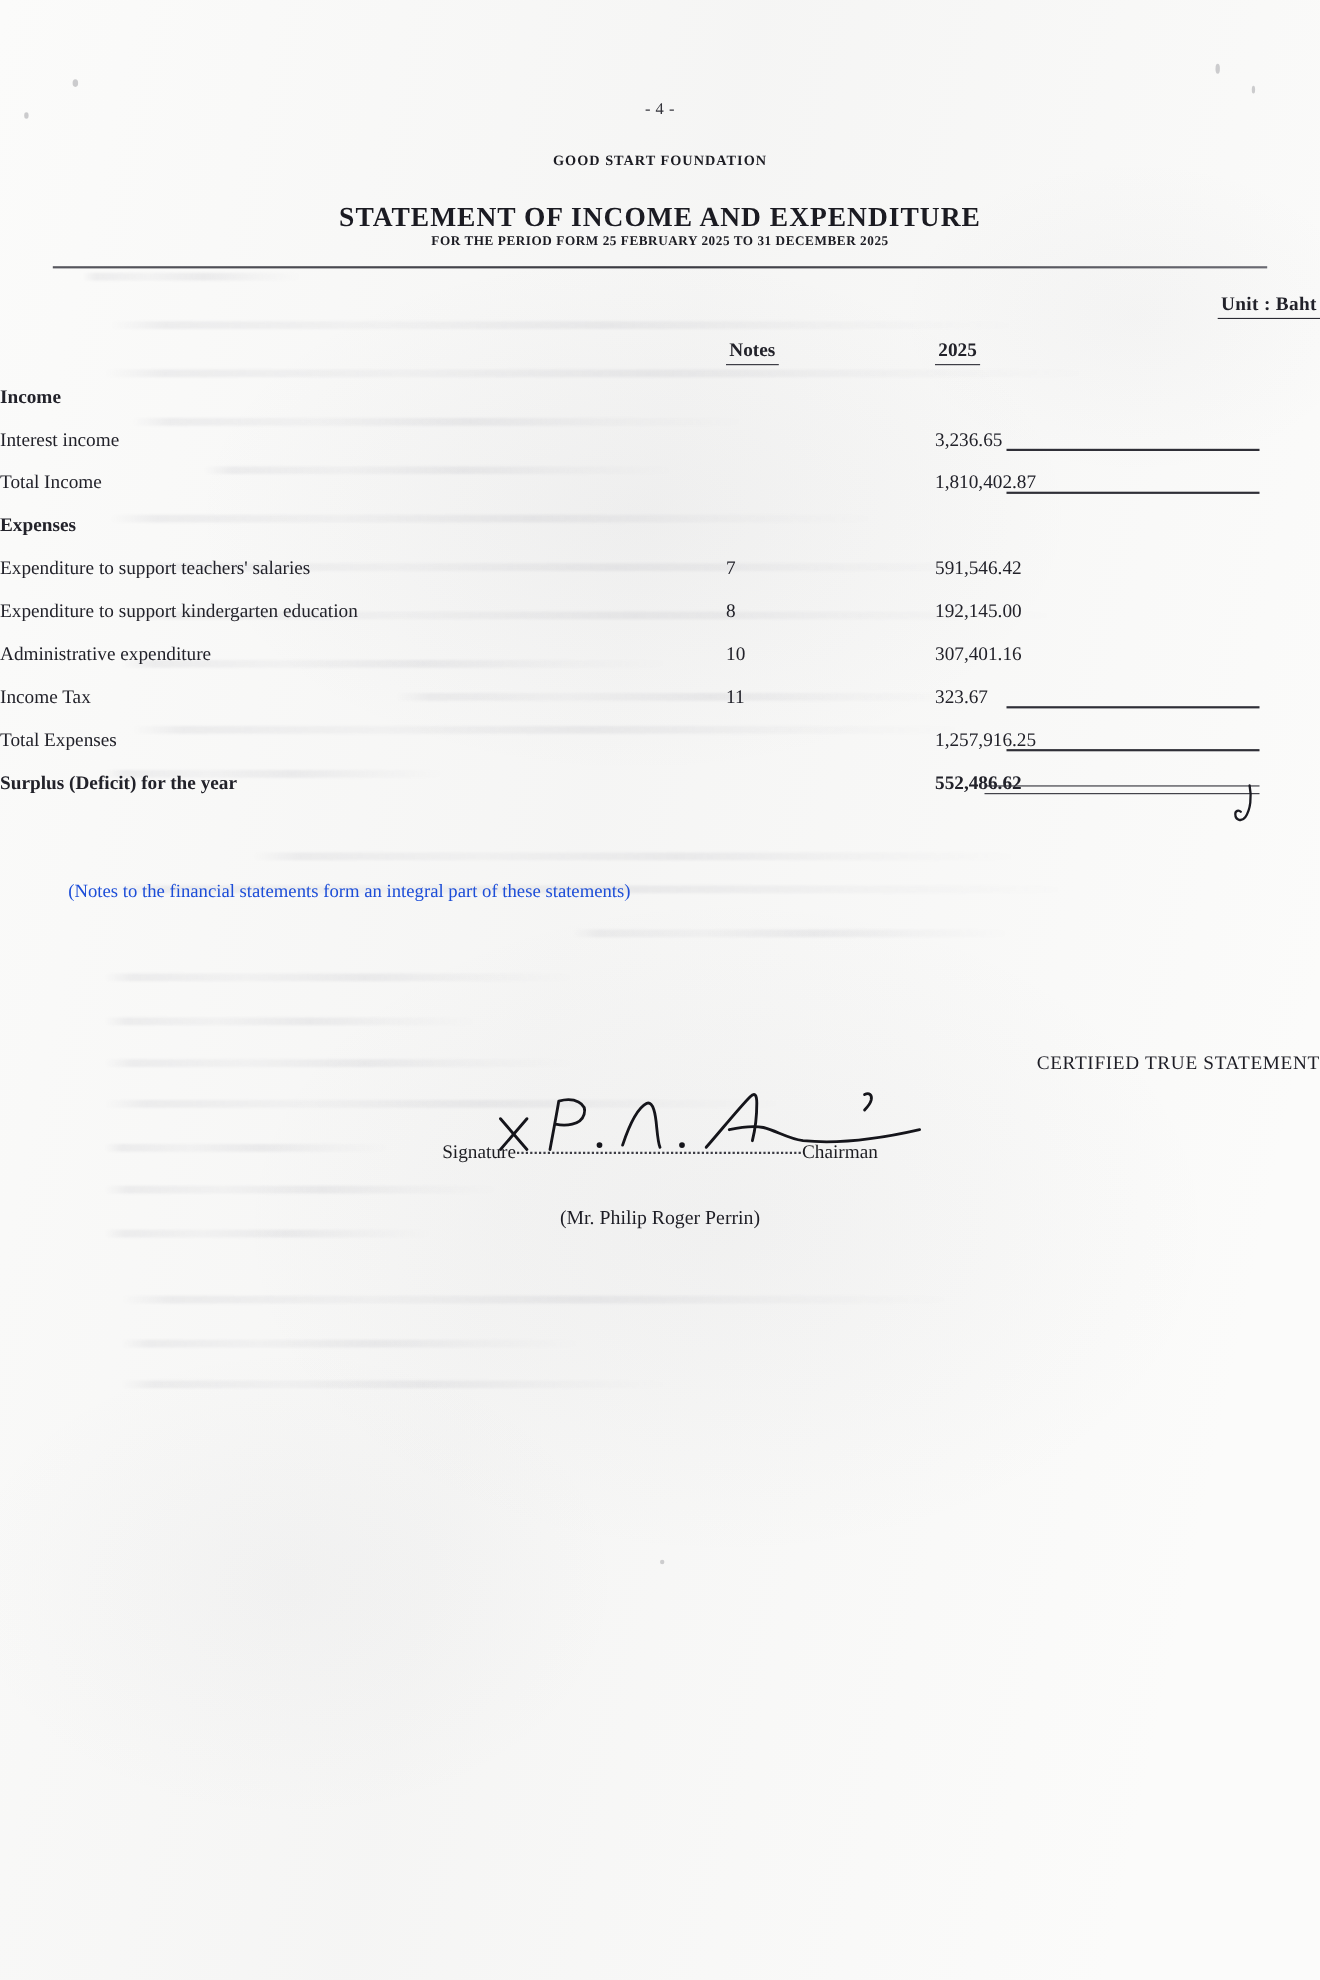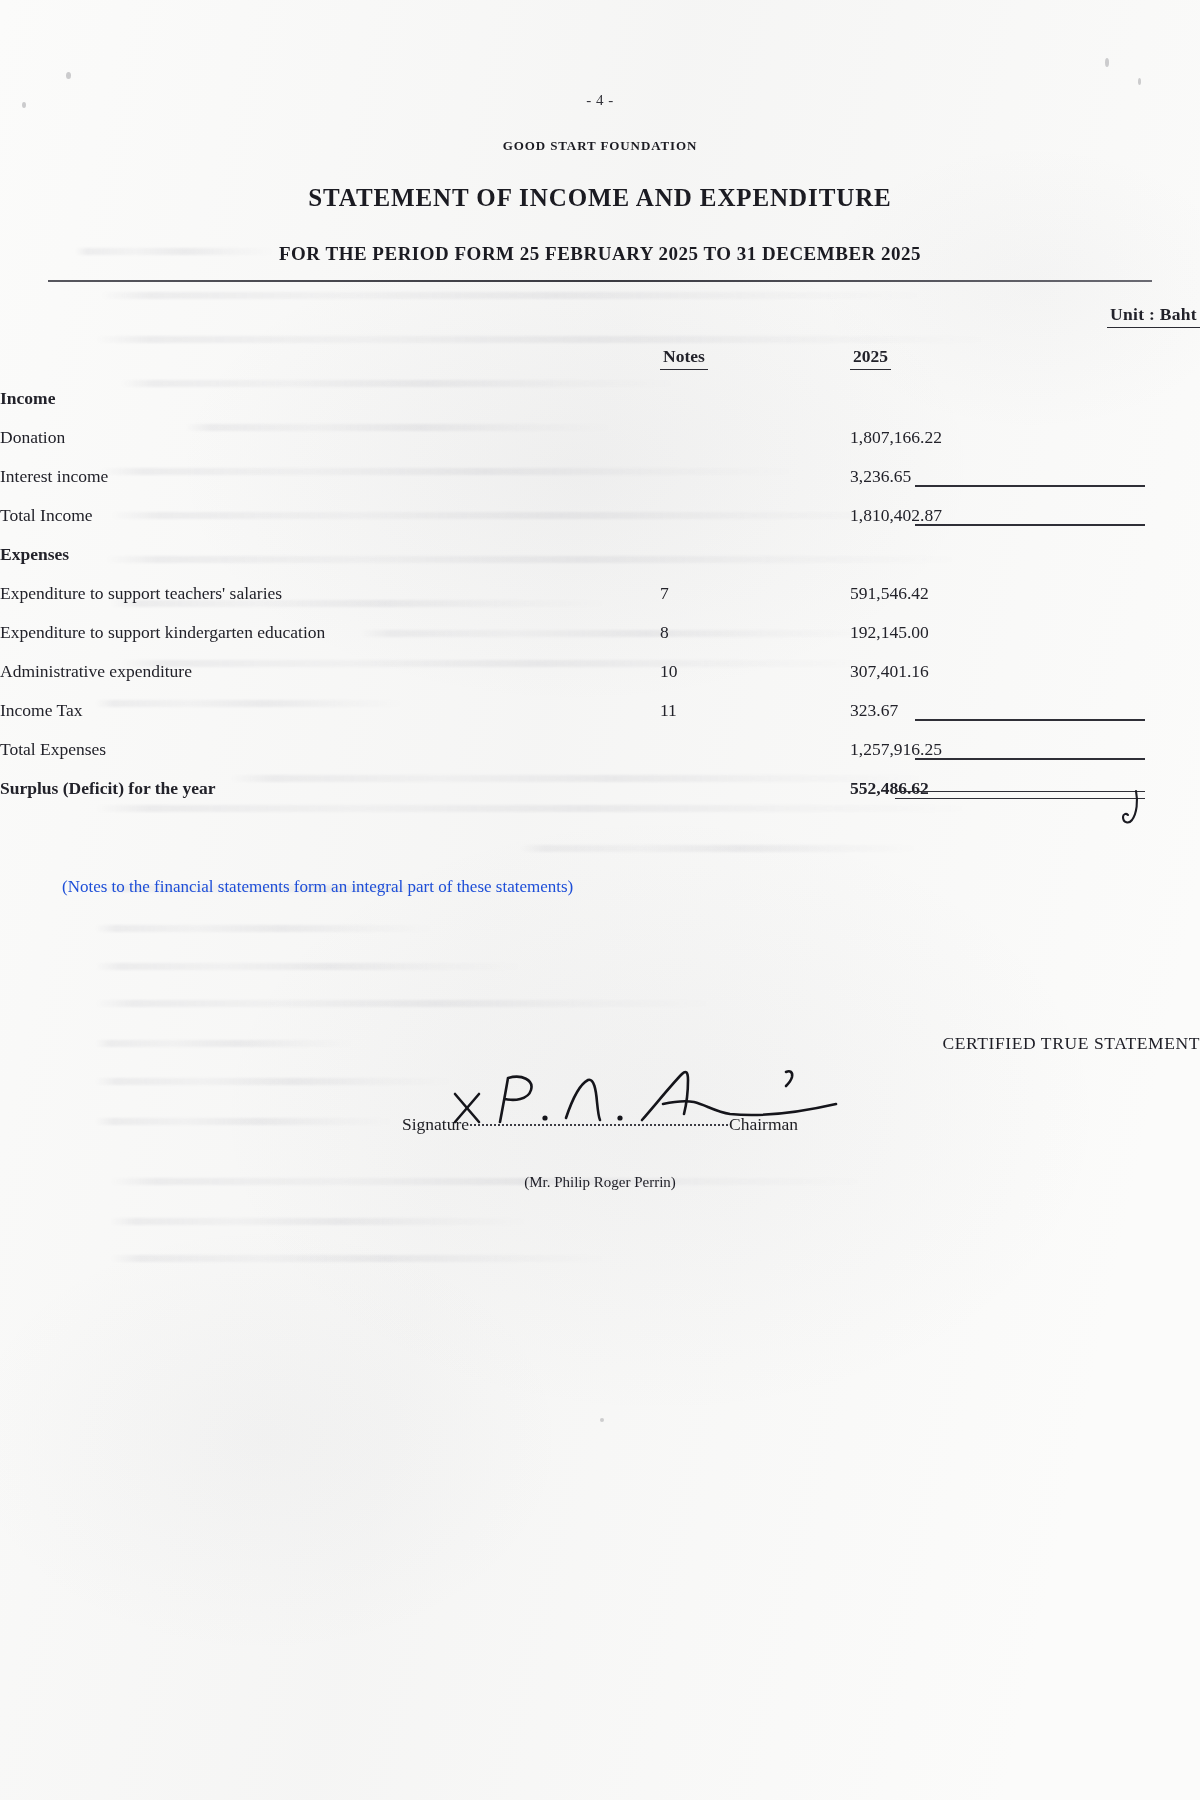--- a/index.html
+++ b/index.html
@@ -73,21 +73,21 @@
 
   .doc-title {
     text-align: center;
     font-weight: bold;
     font-size: 13px;
     letter-spacing: 0.9px;
     color: #1b1b22;
   }
   .title-1 { margin-top: 29px; }
   .title-2 { margin-top: 30px; font-size: 25px; font-family: Liberation Serif, serif; }
-  .title-3 { margin-top: 31px; font-size: 19px; letter-spacing: 0.5px; text-align: center; }
+  .title-3 { font-size: 12px; letter-spacing: 0.5px; text-align: center; }
 
   .rule-top {
     margin: 15px 48px 0 48px;
     height: 1.6px;
     background: linear-gradient(90deg, #57575e 0%, #3a3a41 50%, #6a6a72 100%);
   }
 
   table.stmt {
     width: 100%;
     border-collapse: collapse;
@@ -188,21 +188,21 @@
     position: absolute;
     left: 0;
     right: 0;
     top: -34px;
     height: 72px;
     pointer-events: none;
   }
   .sig-name {
     text-align: center;
     margin-top: 16px;
-    font-size: 15px;
+    font-size: 18px;
     color: #1d1d25;
   }
 
   .pen-flourish {
     position: absolute;
     right: 46px;
     top: -6px;
     width: 40px;
     height: 42px;
     pointer-events: none;
@@ -281,25 +281,20 @@
             <span class="u-under">2025</span>
           </td>
         </tr>
 
         <tr class="r">
           <td class="lbl-sec">Income</td>
           <td></td>
             <td></td>
         </tr>
 
-        <tr class="r">
-          <td class="lbl-item">Donation</td>
-          <td class="notes-cell"></td>
-          <td class="amt">1,807,166.22</td>
-        </tr>
 
         <tr class="r">
           <td class="lbl-item">Interest income</td>
           <td class="notes-cell"></td>
           <td class="amt rule-sub">3,236.65</td>
         </tr>
 
         <tr class="r">
           <td class="lbl-total">Total Income</td>
           <td></td>

